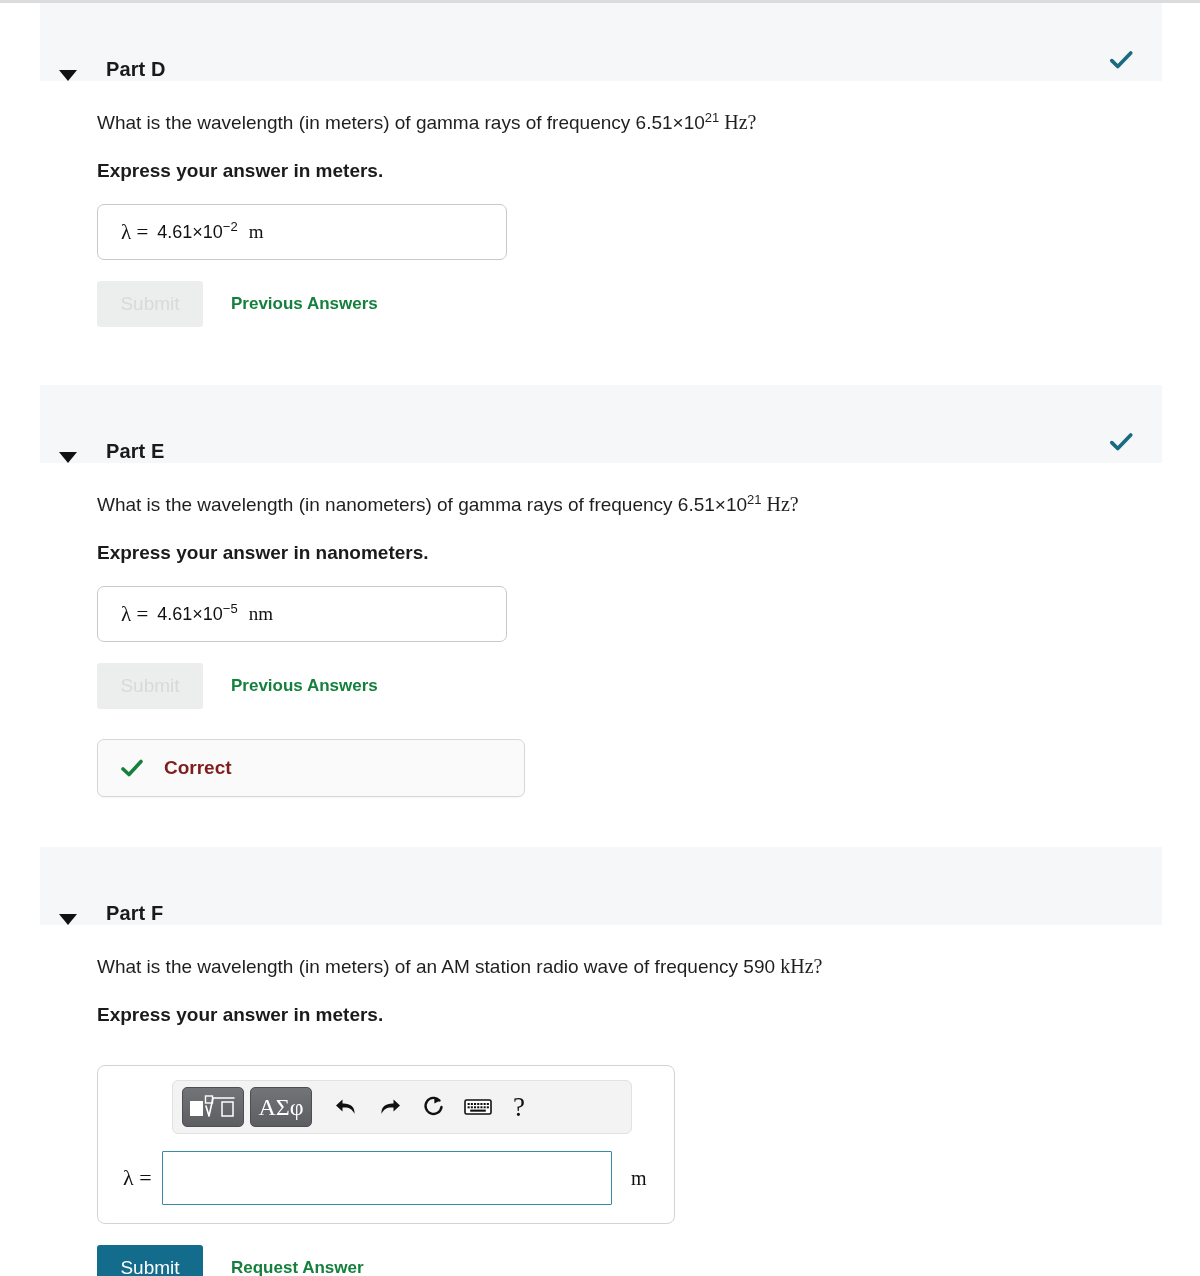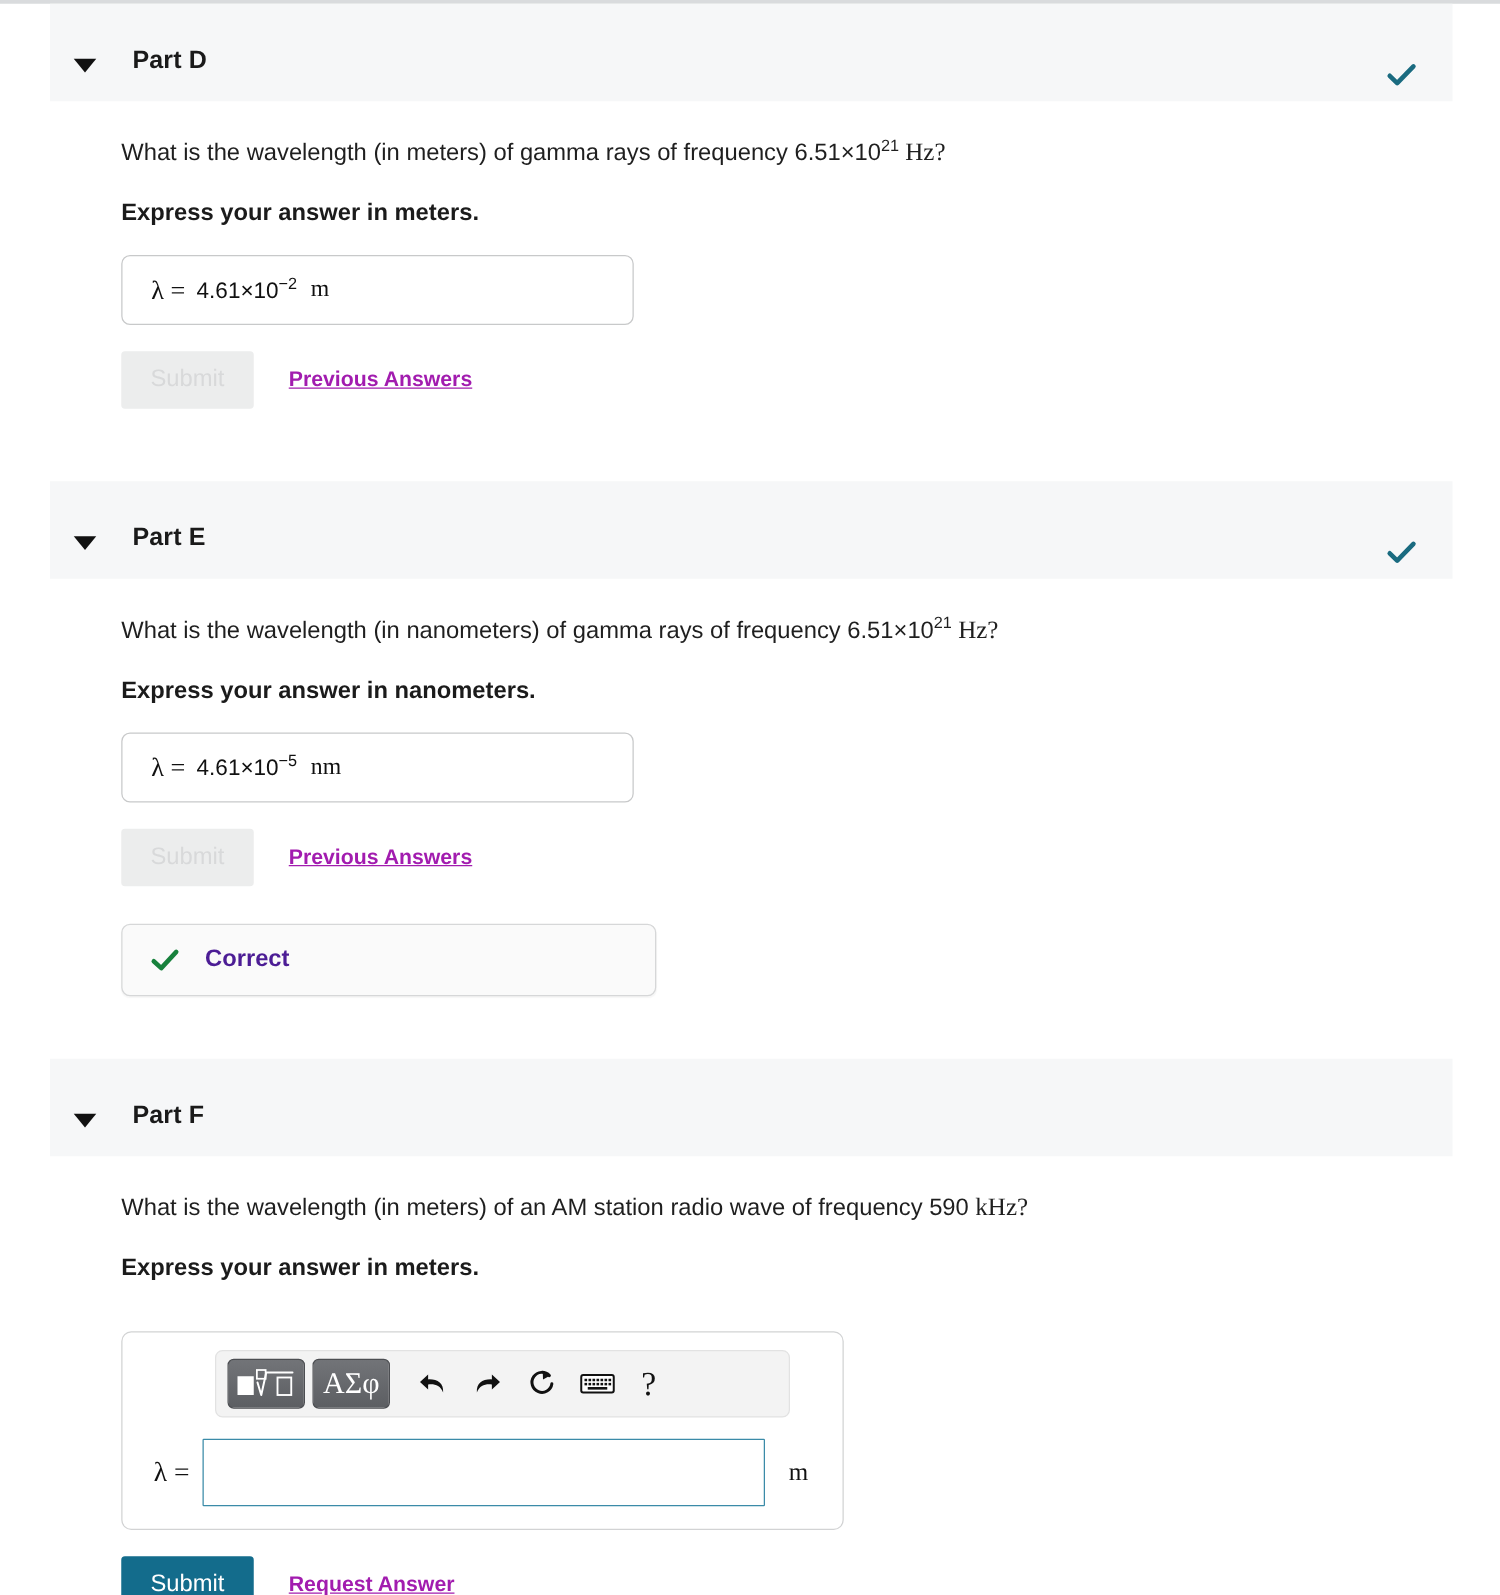--- a/index.html
+++ b/index.html
@@ -28,21 +28,21 @@
   }
 
   
   .part-header {
     position: relative;
     margin-left: 40px;
     width: 1122px;
     height: 78px;
     background: #f6f7f8;
     display: flex;
-    align-items: center;
+    align-items: flex-end;
   }
   .caret {
     width: 0; height: 0;
     border-left: 9px solid transparent;
     border-right: 9px solid transparent;
     border-top: 11px solid #111111;
     margin: 20px 0 0 19px;
     cursor: pointer;
   }
   .part-title {
@@ -139,41 +139,40 @@
     border: none;
     border-radius: 3px;
     font-size: 19px;
     font-family: "Liberation Sans", sans-serif;
     cursor: pointer;
   }
   .link {
     margin-left: 28px;
     font-size: 17px;
     font-weight: bold;
-    color: #a21caf;
-    text-decoration: underline;
+    color: #15803d;
     cursor: pointer;
   }
 
   
   .feedback {
     margin-top: 30px;
     width: 428px;
     height: 58px;
     border: 1px solid #d6d7d8;
     border-radius: 7px;
     background: #fafafa;
     display: flex;
     align-items: center;
     padding-left: 22px;
     box-shadow: 0 1px 1px rgba(0,0,0,.04);
   }
   .feedback-check { width: 24px; height: 24px; }
   .feedback-text {
-    font-size: 19px; font-weight: bold; color: #4c1d95;
+    font-size: 19px; font-weight: bold; color: #7f1d1d;
     margin-left: 20px;
   }
 
   
   .math-widget {
     margin-top: 39px;
     width: 578px;
     border: 1px solid #d2d3d4;
     border-radius: 8px;
     background: #ffffff;

